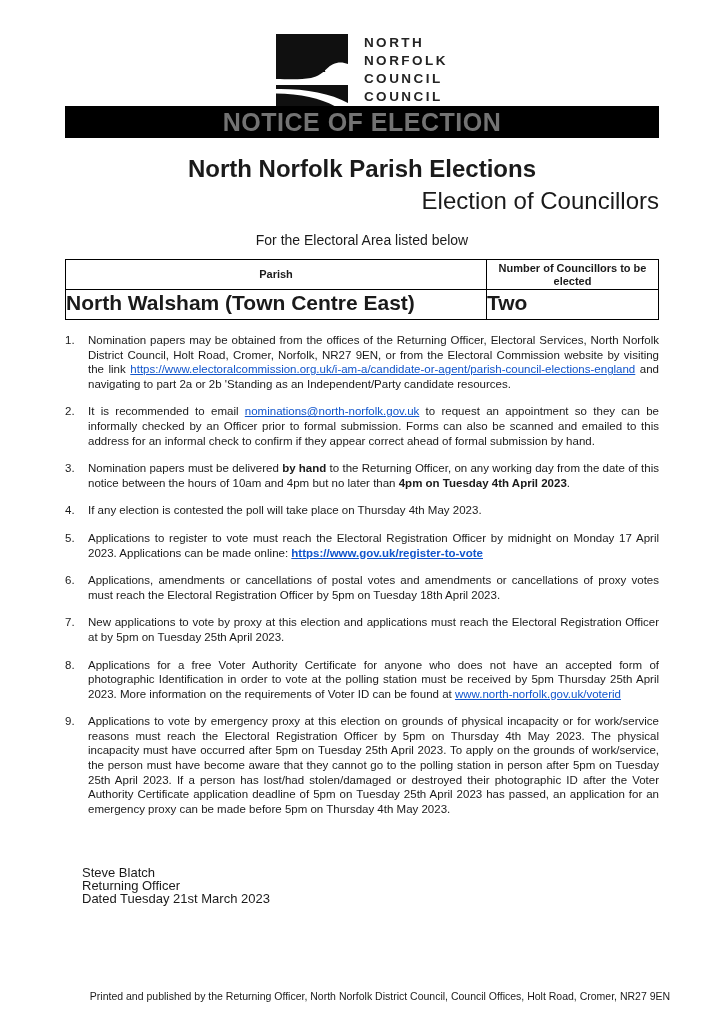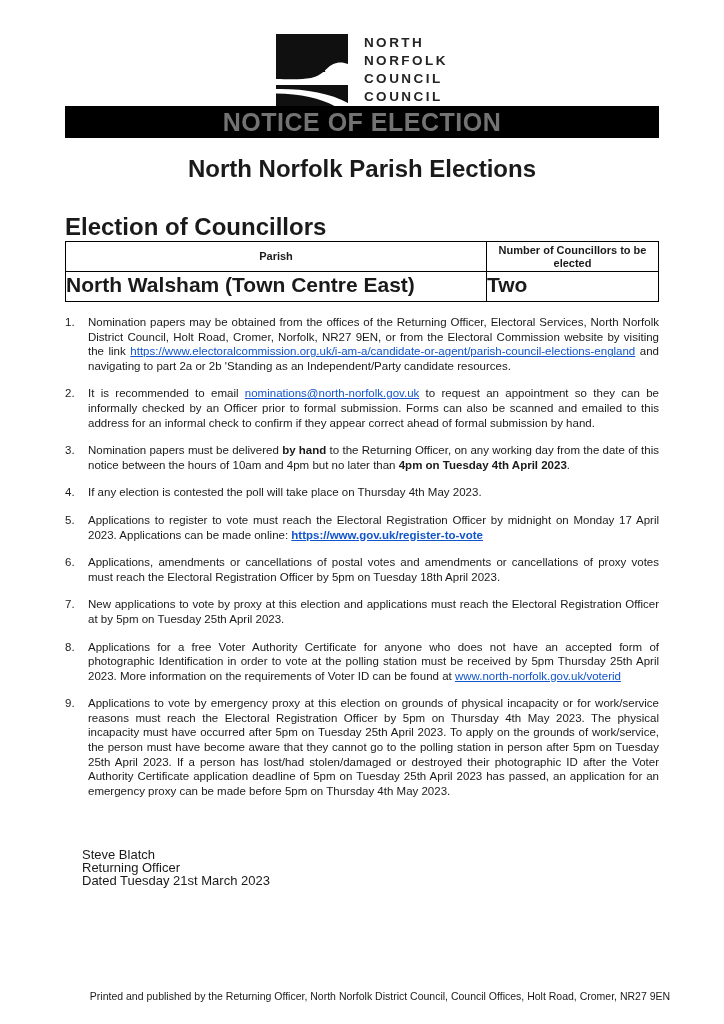--- a/index.html
+++ b/index.html
@@ -10,21 +10,21 @@
   }
   
   .masthead{display:flex;justify-content:center;align-items:center;gap:16px;}
   .logo-mark svg{display:block;}
   .logo-text{font-size:13.5px;font-weight:bold;letter-spacing:2.5px;line-height:18px;color:#242424;}
   
   .banner{background:#000;color:#737373;text-align:center;font-size:25px;font-weight:bold;
           height:32px;line-height:32px;letter-spacing:0.5px;}
   
   .title-1{font-size:24px;font-weight:bold;text-align:center;margin:17px 0 0 0;}
-  .title-2{font-size:24px;font-weight:bold;text-align:left;margin:30px 0 0 0;}
+  .title-2{font-size:24px;font-weight:normal;text-align:right;margin:4px 0 0 0;}
   .intro{font-size:14px;text-align:center;margin:17px 0 11px 0;}
   
   table.area{width:100%;border-collapse:collapse;}
   table.area th,table.area td{border:1.5px solid #000;}
   th.col-parish{width:71%;}
   table.area th{font-size:11px;font-weight:bold;text-align:center;padding:2px 6px;line-height:12.5px;}
   table.area td{font-size:21px;font-weight:bold;padding:1px 0 4px 0;}
   
   .notices{margin-top:13px;}
   .notice-item{display:flex;margin-bottom:13px;}
@@ -56,20 +56,21 @@
       <div>NORFOLK</div>
       <div>COUNCIL</div>
       <div>COUNCIL</div>
     </div>
   </div>
 
   <div class="banner">NOTICE OF ELECTION</div>
 
   <div class="title-1">North Norfolk Parish Elections</div>
   <div class="title-2">Election of Councillors</div>
+  <p class="intro">For the Electoral Area listed below</p>
 
   <table class="area">
     <thead>
       <tr>
         <th class="col-parish">Parish</th>
         <th>Number of Councillors to be elected</th>
       </tr>
     </thead>
     <tbody>
       <tr>

